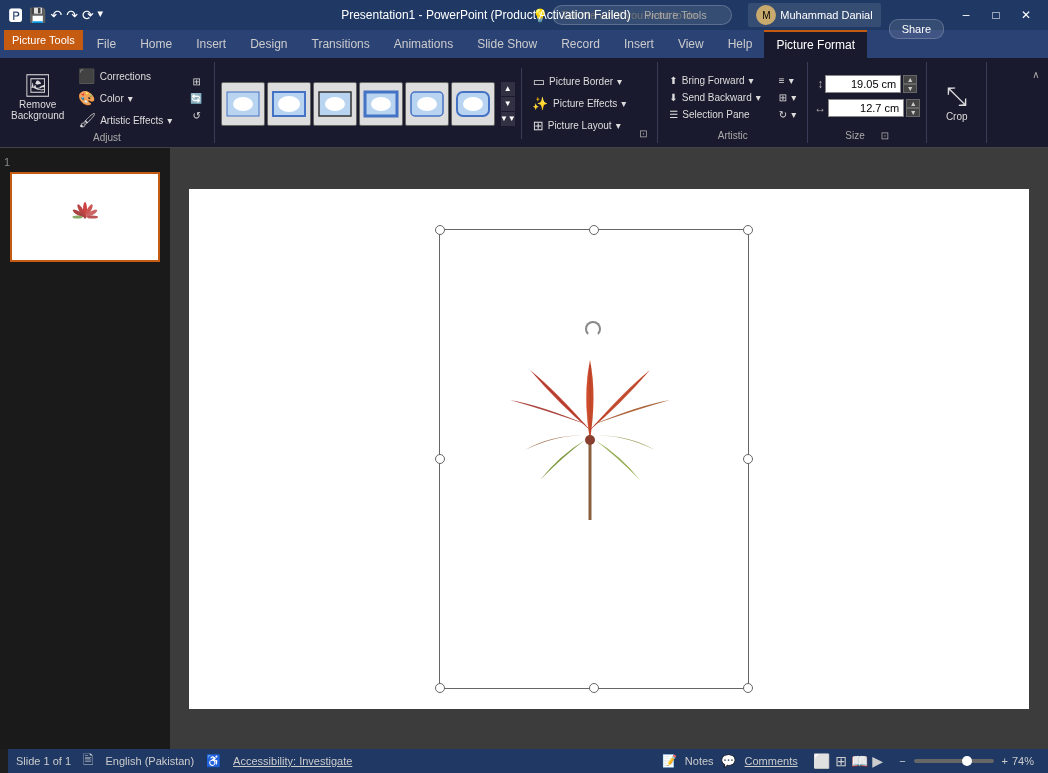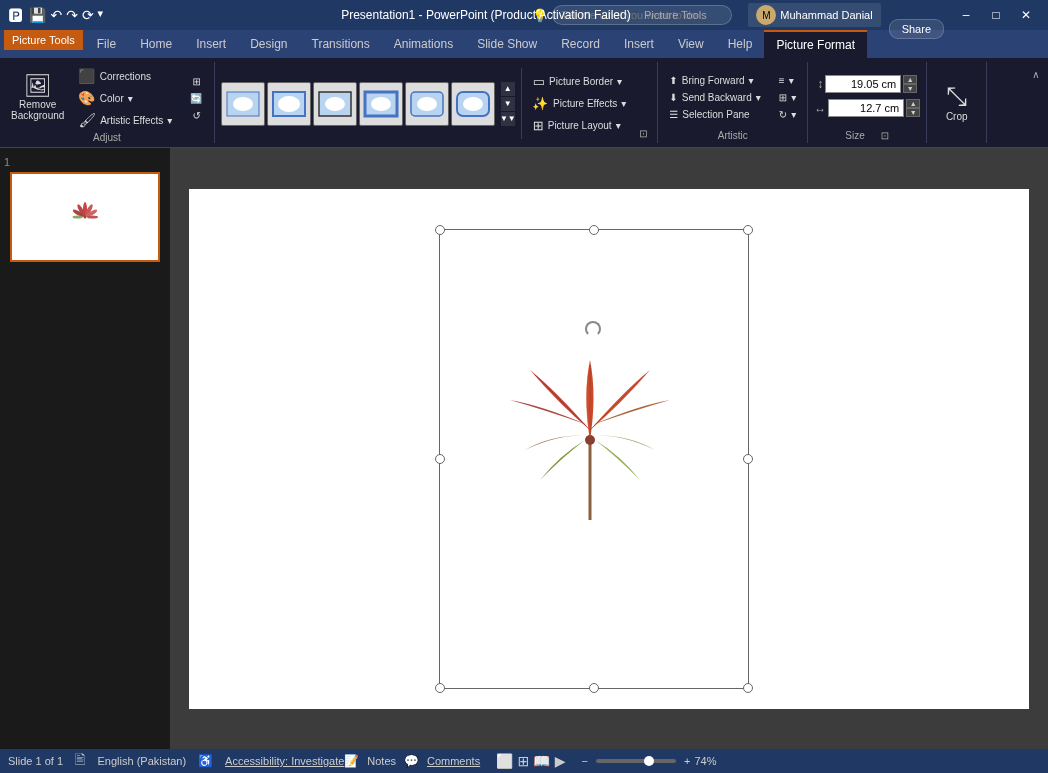--- a/index.html
+++ b/index.html
@@ -225,23 +225,25 @@
     .handle-bl { bottom: -5px; left: -5px; }
     .handle-bm { bottom: -5px; left: calc(50% - 5px); }
     .handle-br { bottom: -5px; right: -5px; }
 
     
     .status-bar {
       height: 24px;
       background: #1f3864;
       display: flex;
       align-items: center;
+      justify-content: space-between;
       padding: 0 8px;
       font-size: 11px;
       color: #ccc;
+      margin-left: 8px;
     }
     .status-left { display: flex; align-items: center; gap: 12px; }
     .status-right { display: flex; align-items: center; gap: 8px; }
     .zoom-slider {
       width: 80px;
       height: 4px;
       background: #666;
       border-radius: 2px;
       position: relative;
       margin: 0 4px;

